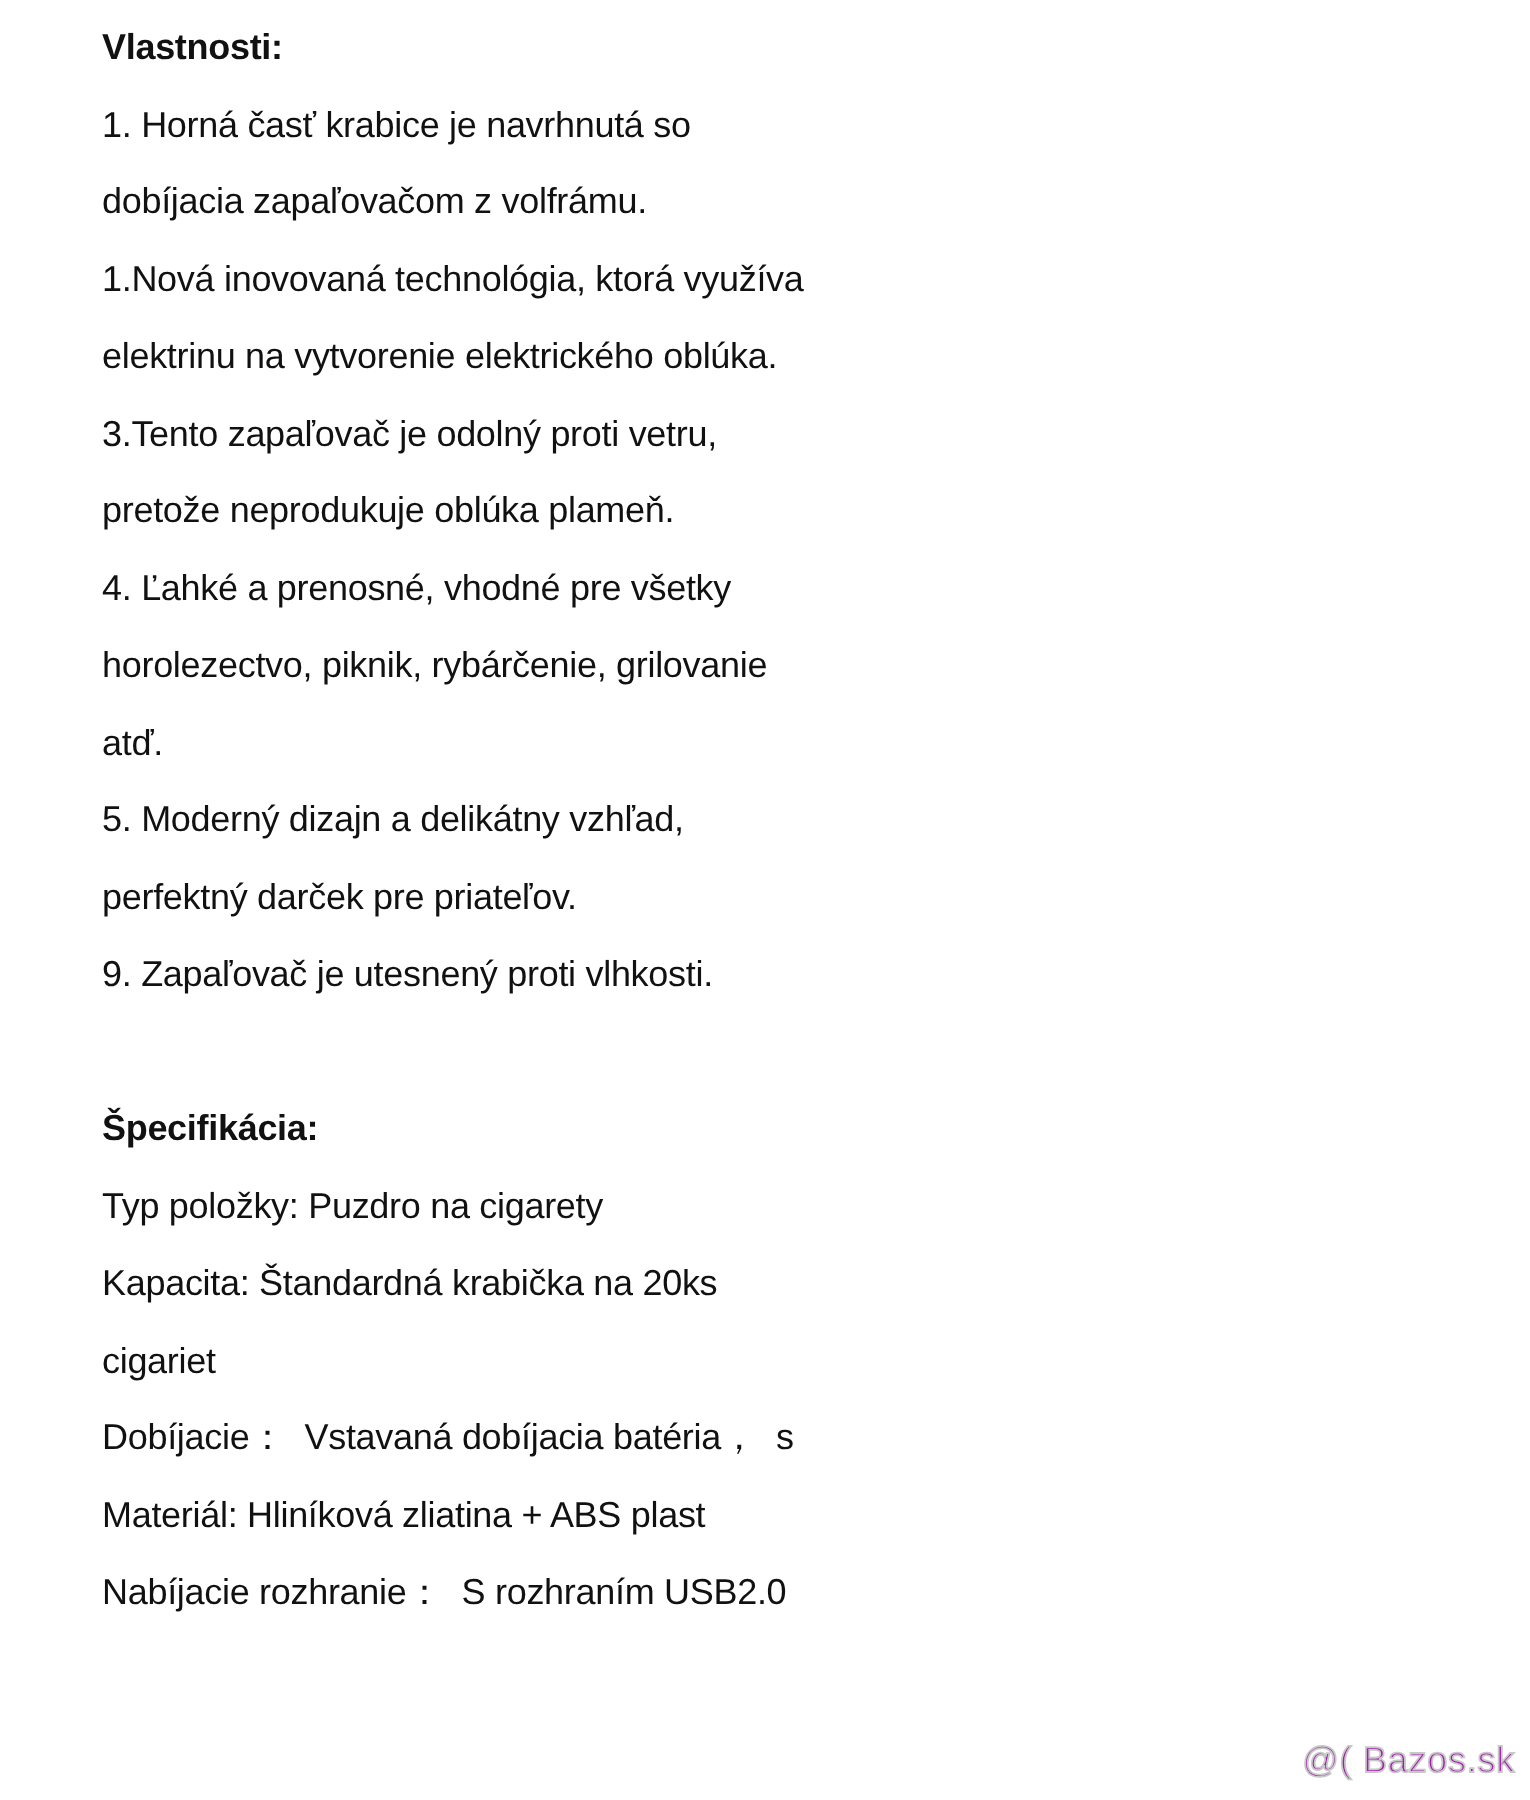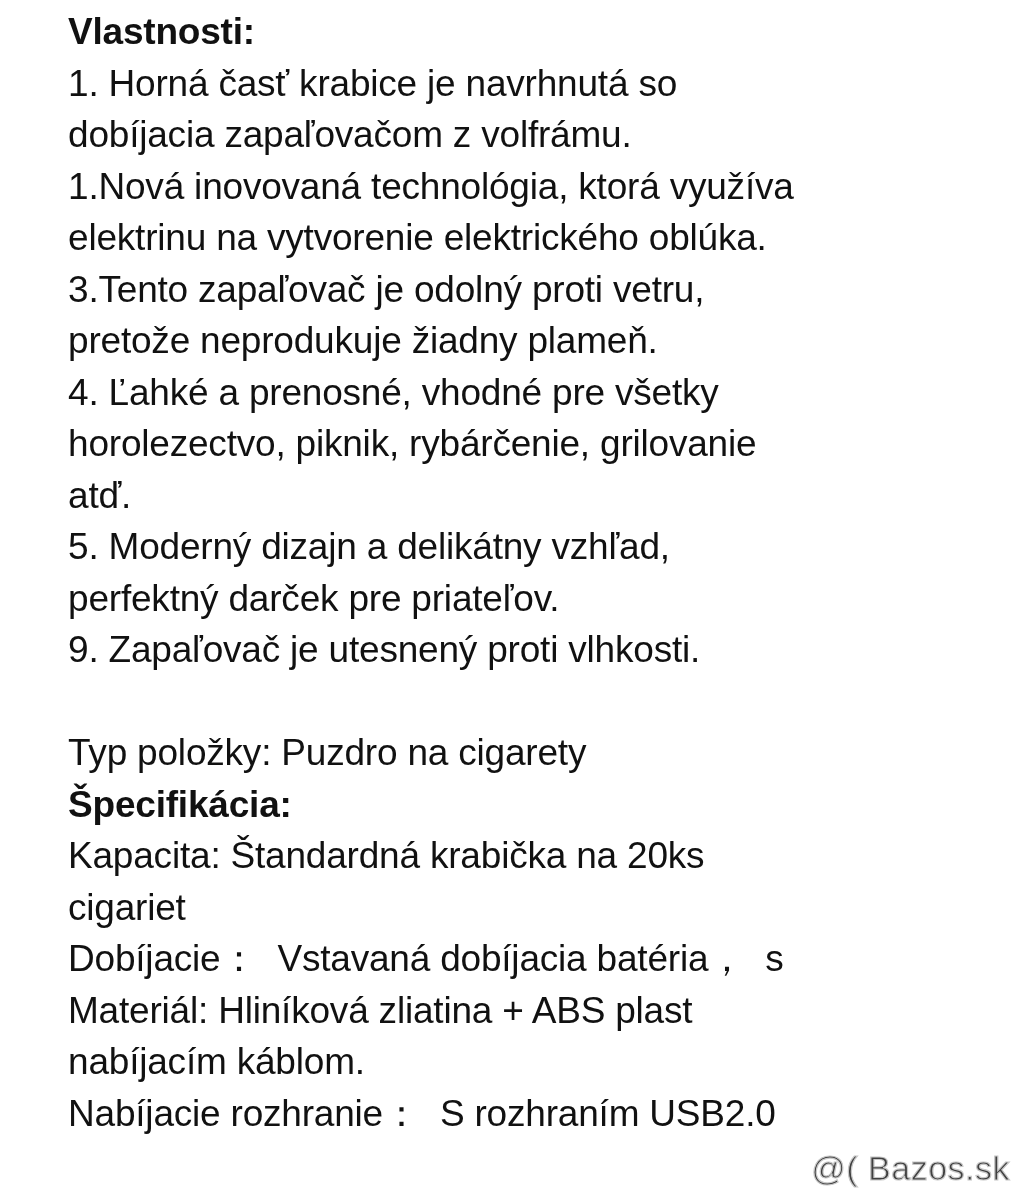--- a/index.html
+++ b/index.html
@@ -15,66 +15,65 @@
       font-family: "Liberation Sans", "DejaVu Sans", sans-serif;
       color: #111111;
     }
     .doc {
       position: absolute;
       left: 68px;
       top: 6px;
       width: 940px;
     }
     .line {
-      font-size: 37px;
+      font-size: 24px;
       line-height: 51.5px;
       white-space: pre;
       letter-spacing: -0.2px;
     }
     .heading {
       font-weight: bold;
     }
     .blank {
       height: 51.5px;
     }
     .watermark {
       position: absolute;
       right: 10px;
       bottom: 12px;
-      font-size: 34px;
+      font-size: 24px;
       font-family: "Liberation Sans", sans-serif;
-      color: #404040;
+      color: #a21caf;
       -webkit-text-stroke: 1.2px #c8c8c8;
       letter-spacing: 0.5px;
       white-space: pre;
     }
   </style>
 </head>
 <body>
 
 <div class="doc">
   <div class="line heading">Vlastnosti:</div>
   <div class="line">1. Horná časť krabice je navrhnutá so</div>
   <div class="line">dobíjacia zapaľovačom z volfrámu.</div>
   <div class="line">1.Nová inovovaná technológia, ktorá využíva</div>
   <div class="line">elektrinu na vytvorenie elektrického oblúka.</div>
   <div class="line">3.Tento zapaľovač je odolný proti vetru,</div>
-  <div class="line">pretože neprodukuje žiadny plameň.</div>
+  <div class="line">pretože neprodukuje oblúka plameň.</div>
   <div class="line">4. Ľahké a prenosné, vhodné pre všetky</div>
   <div class="line">horolezectvo, piknik, rybárčenie, grilovanie</div>
   <div class="line">atď.</div>
   <div class="line">5. Moderný dizajn a delikátny vzhľad,</div>
   <div class="line">perfektný darček pre priateľov.</div>
   <div class="line">9. Zapaľovač je utesnený proti vlhkosti.</div>
 
   <div class="blank"></div>
 
+  <div class="line heading">Špecifikácia:</div>
   <div class="line">Typ položky: Puzdro na cigarety</div>
-  <div class="line heading">Špecifikácia:</div>
   <div class="line">Kapacita: Štandardná krabička na 20ks</div>
   <div class="line">cigariet</div>
   <div class="line">Dobíjacie：  Vstavaná dobíjacia batéria，  s</div>
   <div class="line">Materiál: Hliníková zliatina + ABS plast</div>
-  <div class="line">nabíjacím káblom.</div>
   <div class="line">Nabíjacie rozhranie：  S rozhraním USB2.0</div>
 </div>
 
 <div class="watermark">@( Bazos.sk</div>
 
 </body></html>

